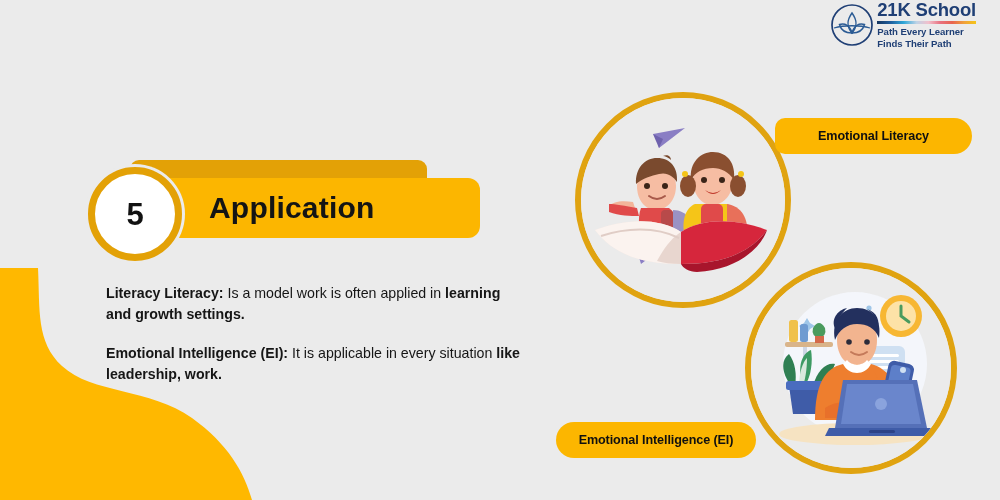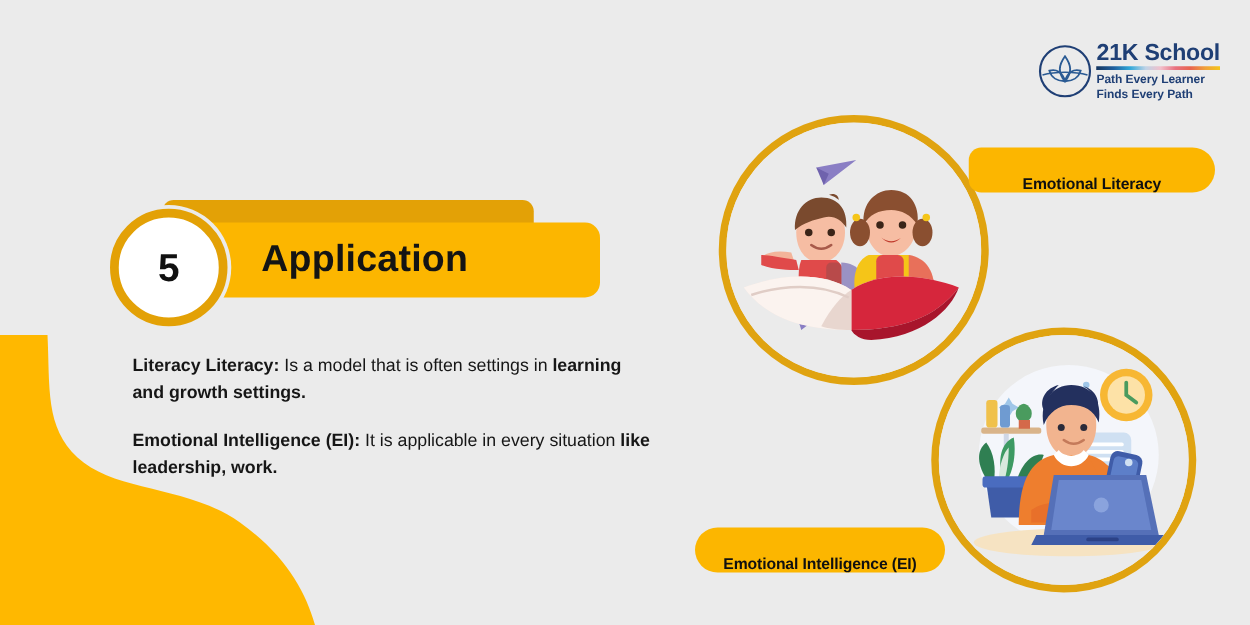--- a/index.html
+++ b/index.html
@@ -32,21 +32,21 @@
     top: 268px;
     width: 270px;
     height: 232px;
     pointer-events: none;
   }
 
   
   .logo {
     position: absolute;
     right: 24px;
-    top: 32px;
+    top: 0;
     display: flex;
     align-items: center;
     gap: 3px;
   }
   .logo-mark { width: 44px; height: 44px; flex: 0 0 44px; }
   .logo-text { display: flex; flex-direction: column; }
   .logo-title {
     font-size: 18.5px;
     font-weight: bold;
     color: #1f3f75;
@@ -162,21 +162,21 @@
     width: 212px;
     height: 212px;
   }
   .photo-ring svg { display: block; width: 100%; height: 100%; }
 
   
   .tag {
     position: absolute;
     background: #fcb600;
     display: flex;
-    align-items: flex-end;
+    align-items: center;
     justify-content: center;
     font-size: 12.6px;
     font-weight: bold;
     color: #101010;
     letter-spacing: -0.1px;
     white-space: nowrap;
   }
   .tag-literacy {
     left: 775px;
     top: 118px;
@@ -208,38 +208,38 @@
       <path d="M22 10 C27 17 28 23 22 30 C16 23 17 17 22 10 Z" fill="none" stroke="#2b5b94" stroke-width="1.5"></path>
       <path d="M22 30 C16 30 11 27 9.5 21.5 C15 20 20 22.5 22 30 Z" fill="none" stroke="#2b5b94" stroke-width="1.5"></path>
       <path d="M22 30 C28 30 33 27 34.5 21.5 C29 20 24 22.5 22 30 Z" fill="none" stroke="#2b5b94" stroke-width="1.5"></path>
       <path d="M4 25 C14 22 30 22 40 25" fill="none" stroke="#2b5b94" stroke-width="1.3"></path>
     </svg>
     <div class="logo-text">
       <div class="logo-title">21K School</div>
       <div class="logo-rule"></div>
       <div class="logo-tagline">
         <span>Path Every Learner</span><br>
-        <span>Finds Every Path</span>
+        <span>Finds Their Path</span>
       </div>
     </div>
   </div>
 
   <div class="banner">
     <div class="banner-back"></div>
     <div class="banner-front">
       <div class="banner-title">Application</div>
     </div>
     <div class="banner-numcircle">
       <span class="banner-num">5</span>
     </div>
   </div>
 
   <div class="body-copy">
     <p class="copy-para">
-      <b>Literacy Literacy:</b><span> Is a model that is often settings in </span><b>learning and growth settings.</b>
+      <b>Literacy Literacy:</b><span> Is a model work is often applied in </span><b>learning and growth settings.</b>
     </p>
     <p class="copy-para">
       <b>Emotional Intelligence (EI):</b><span> It is applicable in every situation </span><b>like leadership, work.</b>
     </p>
   </div>
 
   <div class="photo-ring top">
     <svg viewBox="0 0 204 204">
       <rect width="204" height="204" fill="#ebebeb"></rect>
 

